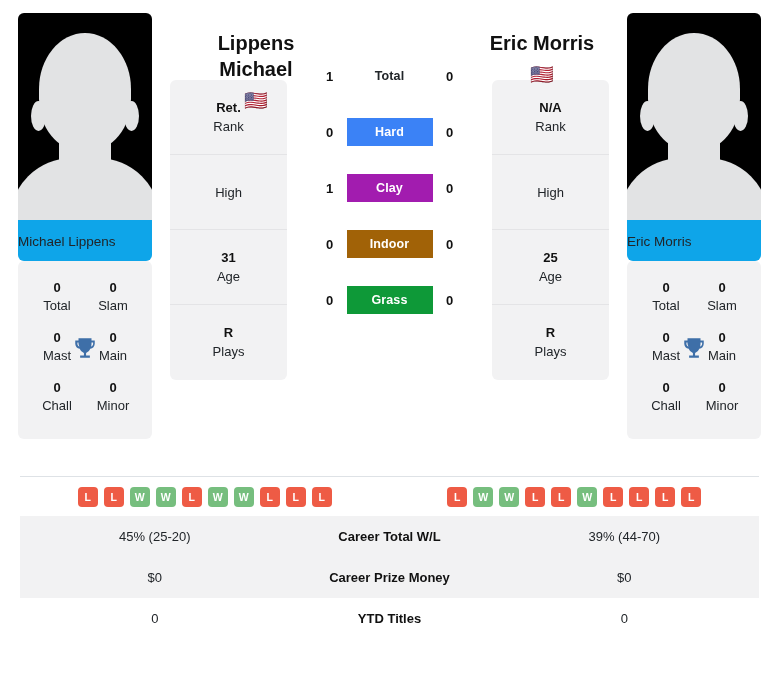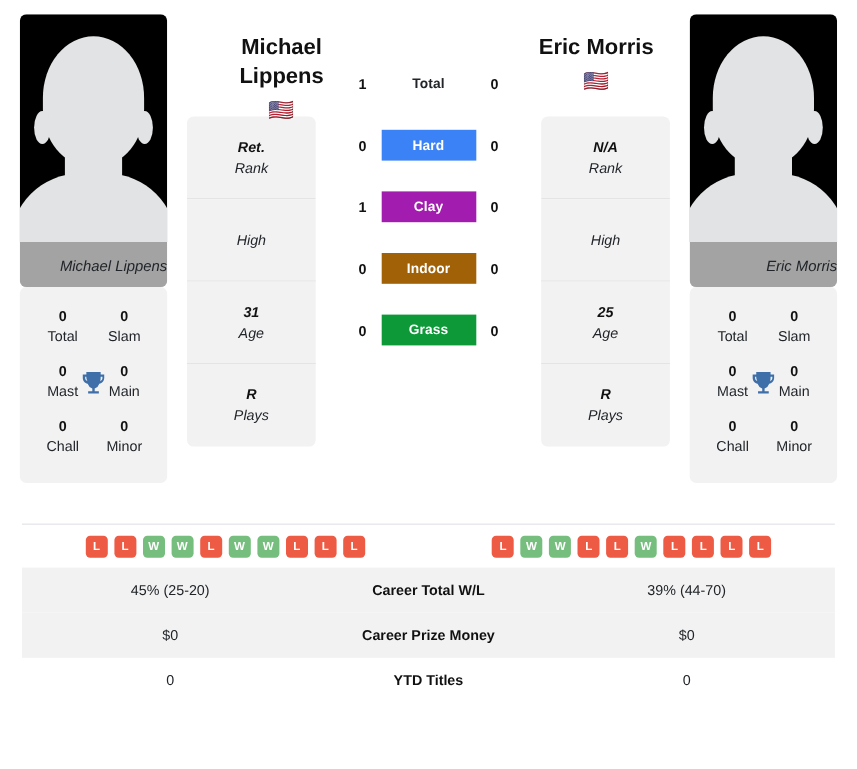--- a/index.html
+++ b/index.html
@@ -52,26 +52,25 @@
     background: #e2e3e4;
   }
   .silhouette-body {
     position: absolute; left: 50%; bottom: 0;
     transform: translateX(-50%);
     width: 150px; height: 62px;
     background: #e2e3e4;
     border-radius: 70px 70px 0 0;
   }
   .photo-name {
-    text-align: right;
+    text-align: left;
     font-size: 13.5px;
     color: #212529;
     padding: 14px 0 12px 0;
-    background: #a3a3a3;
-    font-style: italic;
+    background: #0ea5e9;
   }
 
   .trophy-card {
     background: #f2f2f3;
     border-radius: 6px;
     margin-top: 0;
     padding: 12px 6px 16px 6px;
     position: relative;
   }
   .trophy-grid { position: relative; }
@@ -86,22 +85,21 @@
   .trophy-icon {
     position: absolute;
     left: 50%; top: 50%;
     transform: translate(-50%, -50%);
     width: 26px; height: 26px;
   }
 
   
   .mid-col {
     width: 117px; flex: 0 0 auto;
-    padding-top: 106px;
-    font-style: italic;
+    padding-top: 80px;
   }
   .mid-cell {
     background: #f2f2f3;
     height: 75px;
     display: flex; flex-direction: column;
     align-items: center; justify-content: center;
     border-bottom: 1px solid #e4e4e6;
   }
   .mid-cell:first-child { border-radius: 6px 6px 0 0; }
   .mid-cell:last-child { border-radius: 0 0 6px 6px; border-bottom: none; }
@@ -333,22 +331,22 @@
           </div>
           <svg class="trophy-icon" viewBox="0 0 24 24">
             <path d="M6 3h12v2h3v3c0 2.4-1.8 4.4-4.1 4.8A6 6 0 0 1 13 16.7V19h3.5v2h-9v-2H11v-2.3a6 6 0 0 1-3.9-3.9C4.8 12.4 3 10.4 3 8V5h3V3zm0 4H5v1c0 1.2.8 2.2 1.9 2.6A7.7 7.7 0 0 1 6 8V7zm12 0v1c0 .9-.1 1.8-.4 2.6C18.7 10.2 19.5 9.2 19.5 8V7H18z" fill="#3e6fa8"></path>
           </svg>
         </div>
       </div>
     </div>
   </div>
 
   <div class="name-head left">
+    <div class="nm">Lippens</div>
     <div class="nm">Michael</div>
-    <div class="nm">Lippens</div>
     <div class="fl">🇺🇸</div>
   </div>
   <div class="name-head right">
     <div class="nm">Eric Morris</div>
     <div class="fl">🇺🇸</div>
   </div>
 
   <div class="table">
 
     <div class="trow form">

